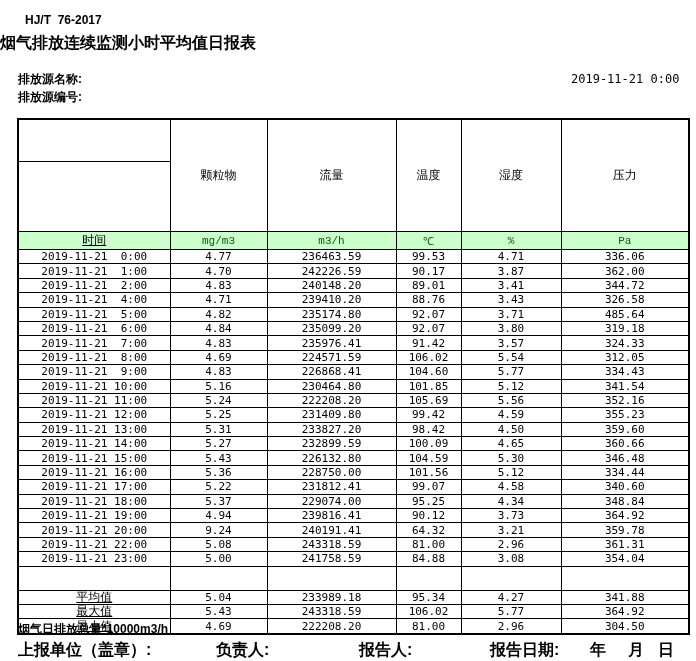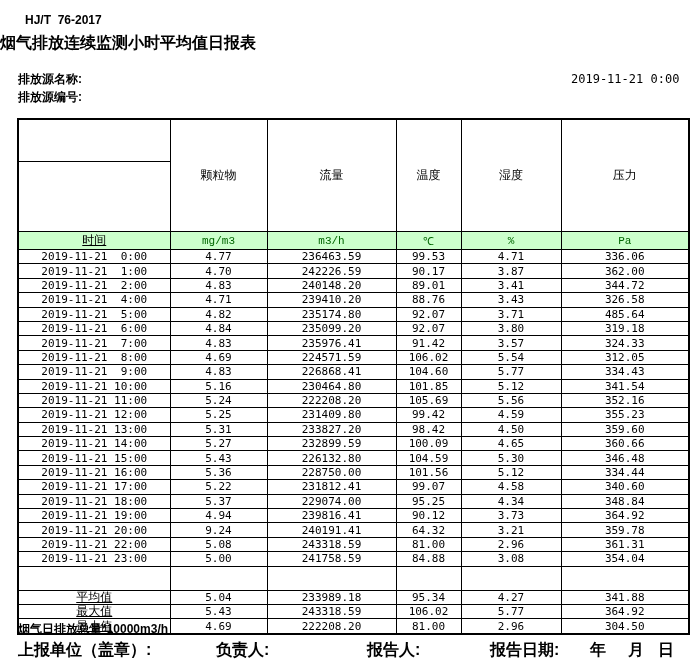--- a/index.html
+++ b/index.html
@@ -33,21 +33,21 @@
   tr.h2 td.unit{font-family:Liberation Mono, monospace;font-size:11px;color:var(--unit-text,#006600);}
   tr.dr td{height:13.4px;font-family:"DejaVu Sans Mono",monospace;font-size:11px;line-height:13px;}
   tr.spacer td{height:23px;}
   tr.sum td{height:13.4px;font-family:"DejaVu Sans Mono",monospace;font-size:11px;line-height:13px;}
   tr.sum td.sum-label{font-family:"Liberation Sans","DejaVu Sans",sans-serif;font-size:12px;text-decoration:underline;}
 
   .note{left:18px;top:621px;font-size:12px;font-weight:bold;}
   .sig{top:640px;font-size:16px;font-weight:bold;}
   .sig.unit-lbl{left:18px;}
   .sig.resp{left:216px;}
-  .sig.reporter{left:367px;}
+  .sig.reporter{left:359px;}
   .sig.rdate{left:490px;}
   .sig.yr{left:590px;}
   .sig.mo{left:628px;}
   .sig.dy{left:658px;}
 </style>
 </head>
 <body>
 
 <div class="abs std">HJ/T  76-2017</div>
 <div class="abs title">烟气排放连续监测小时平均值日报表</div>

